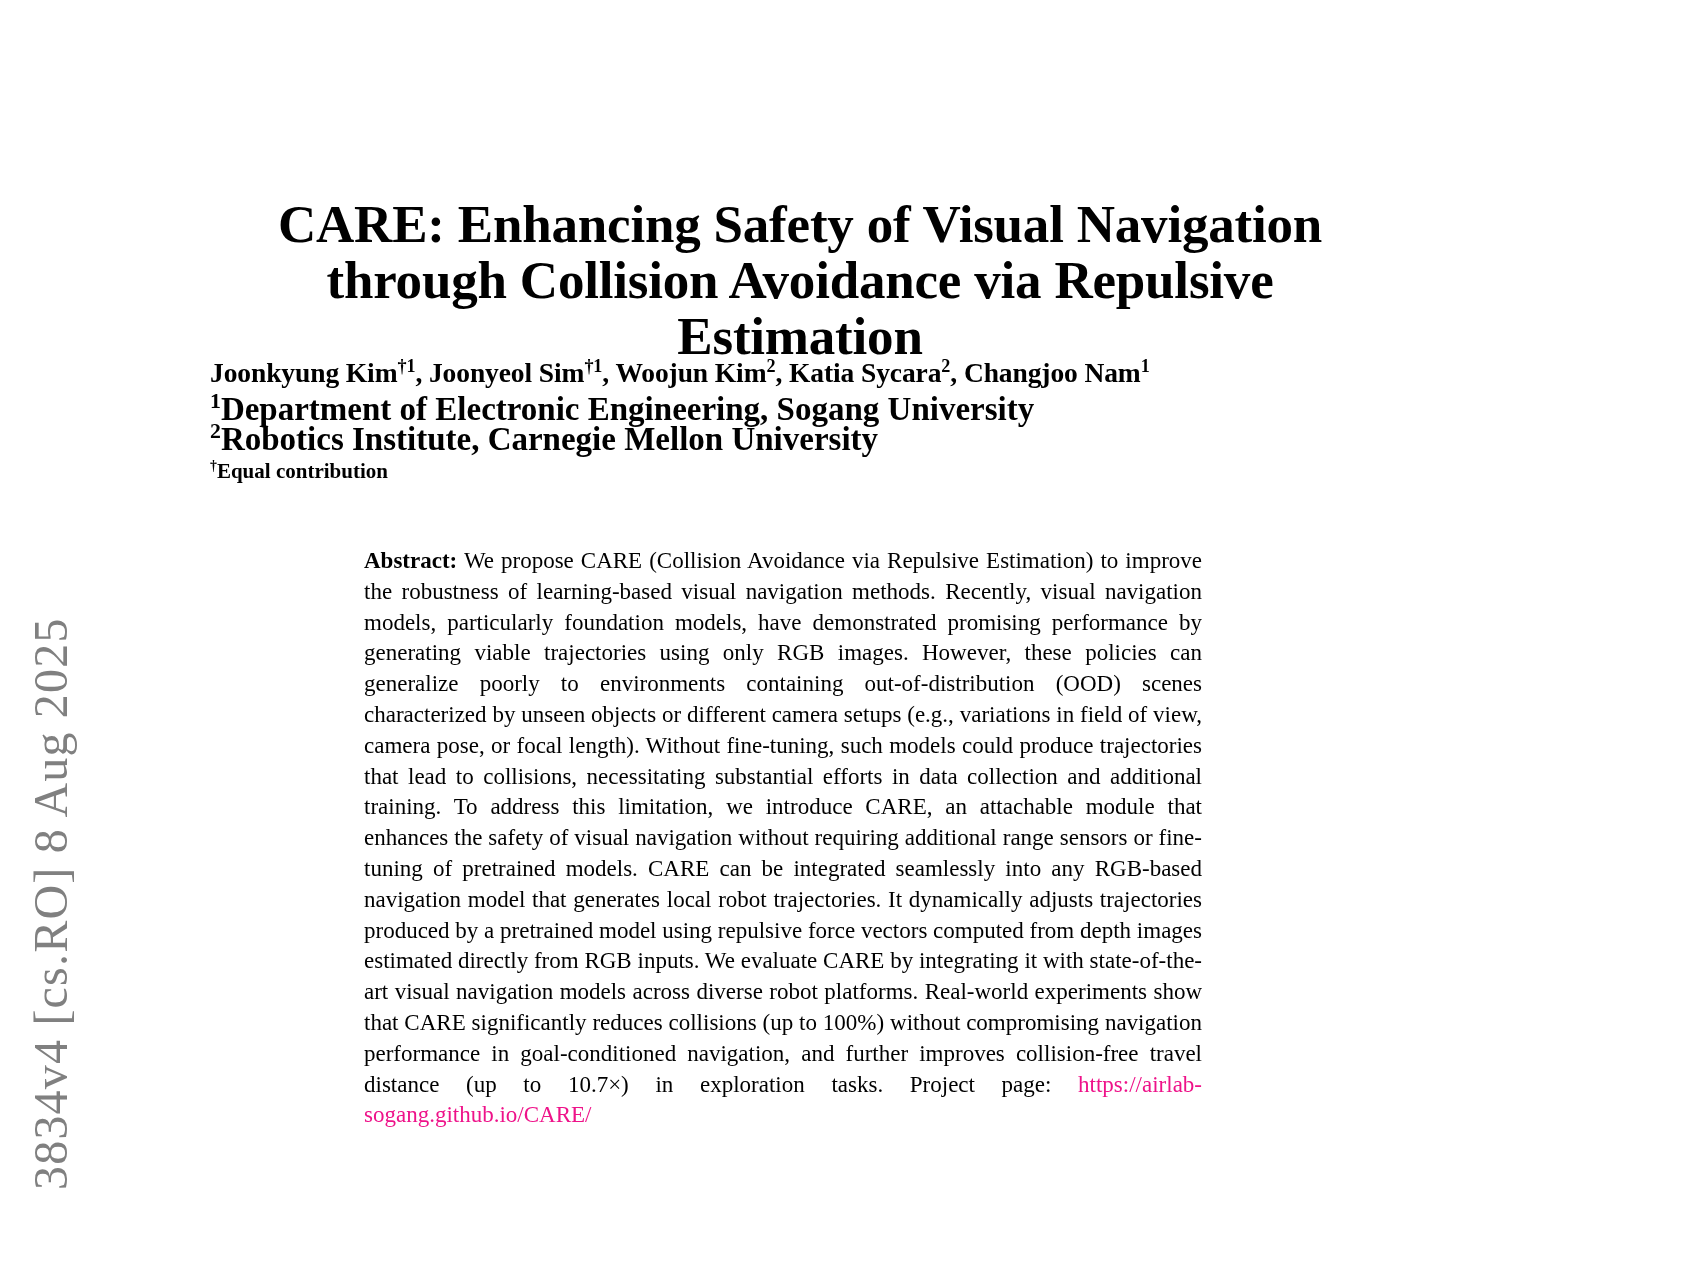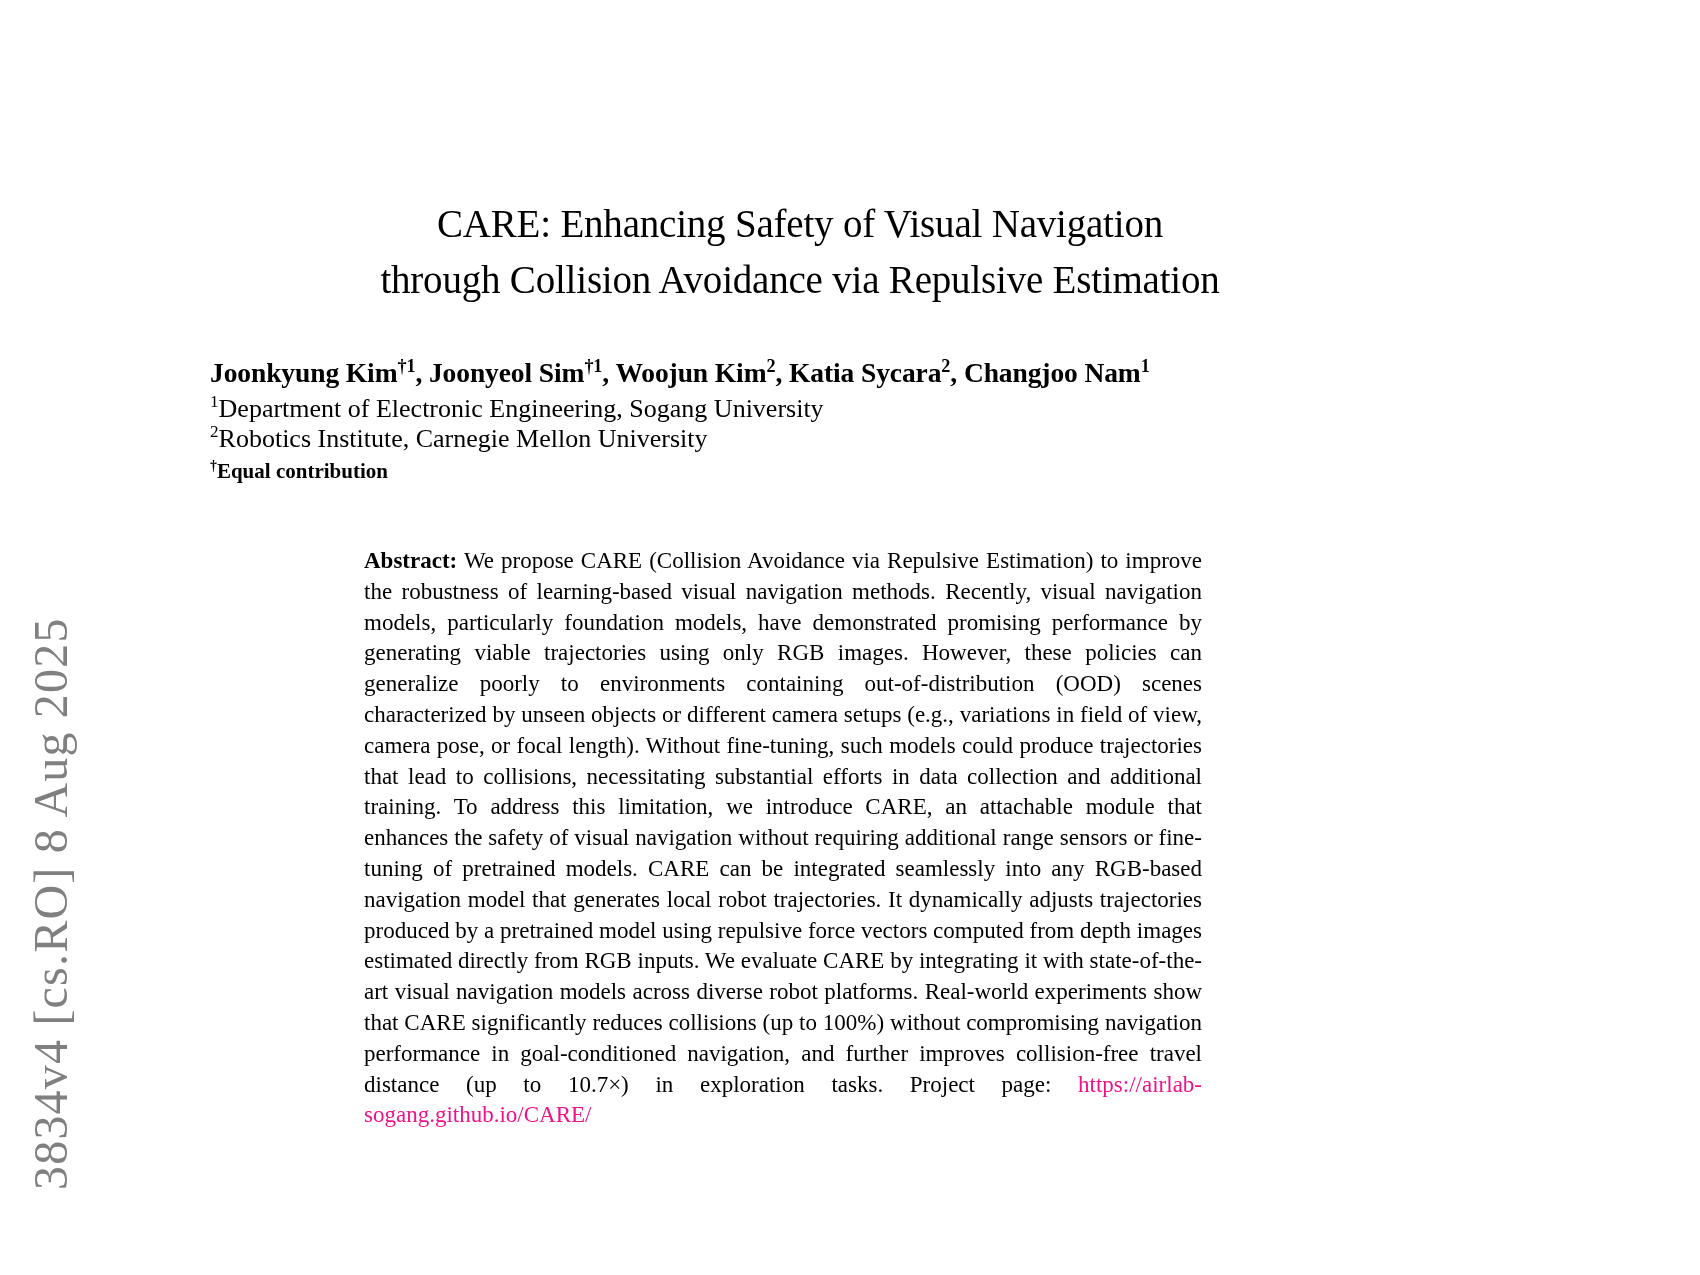--- a/index.html
+++ b/index.html
@@ -43,43 +43,43 @@
     width: 1700px;
     height: 1275px;
   }
 
   #title {
     position: absolute;
     left: 210px;
     top: 196px;
     width: 1180px;
     text-align: center;
-    font-weight: normal;
-    font-size: 39px;
+    font-weight: bold;
+    font-size: 53px;
     line-height: 56px;
     letter-spacing: -0.2px;
   }
   #title .tline { display: block; }
 
   #authors-block {
     position: absolute;
     left: 210px;
     top: 356px;
     width: 1180px;
   }
   #author-line {
     font-weight: bold;
     font-size: 27.5px;
     line-height: 34px;
     letter-spacing: -0.1px;
   }
   .affil {
-    font-size: 26px;
+    font-size: 33px;
     line-height: 30px;
-    font-weight: normal;
+    font-weight: bold;
   }
   #affil1 { margin-top: 4px; }
   #footnote-line {
     font-size: 21px;
     line-height: 27px;
     margin-top: 4px;
     font-weight: bold;
   }
   sup {
     font-size: 0.66em;

